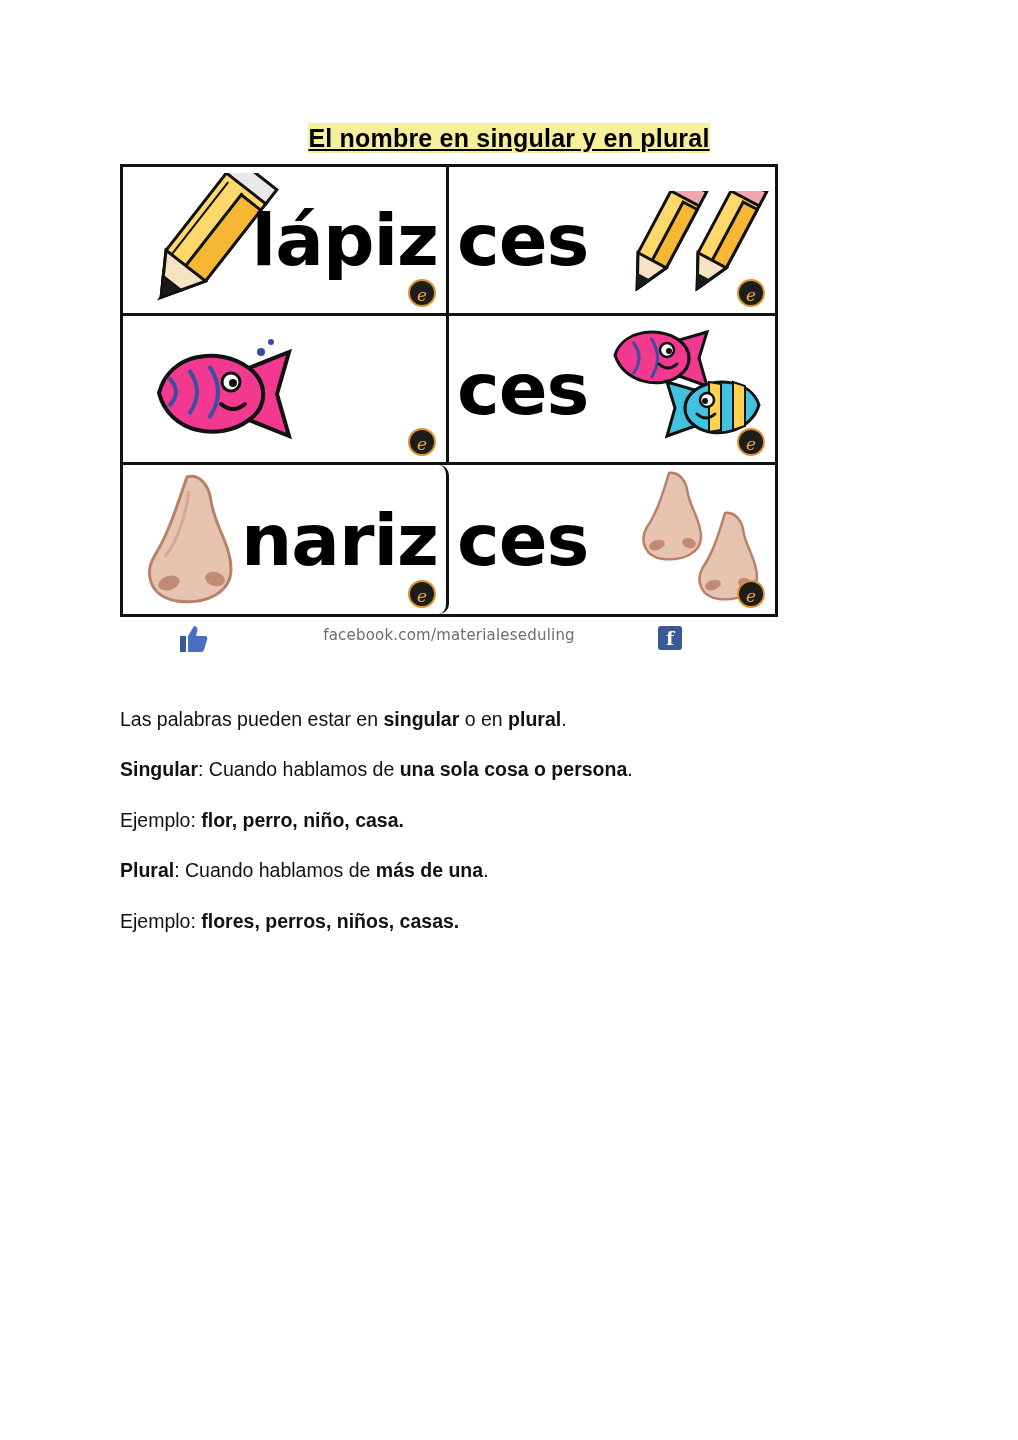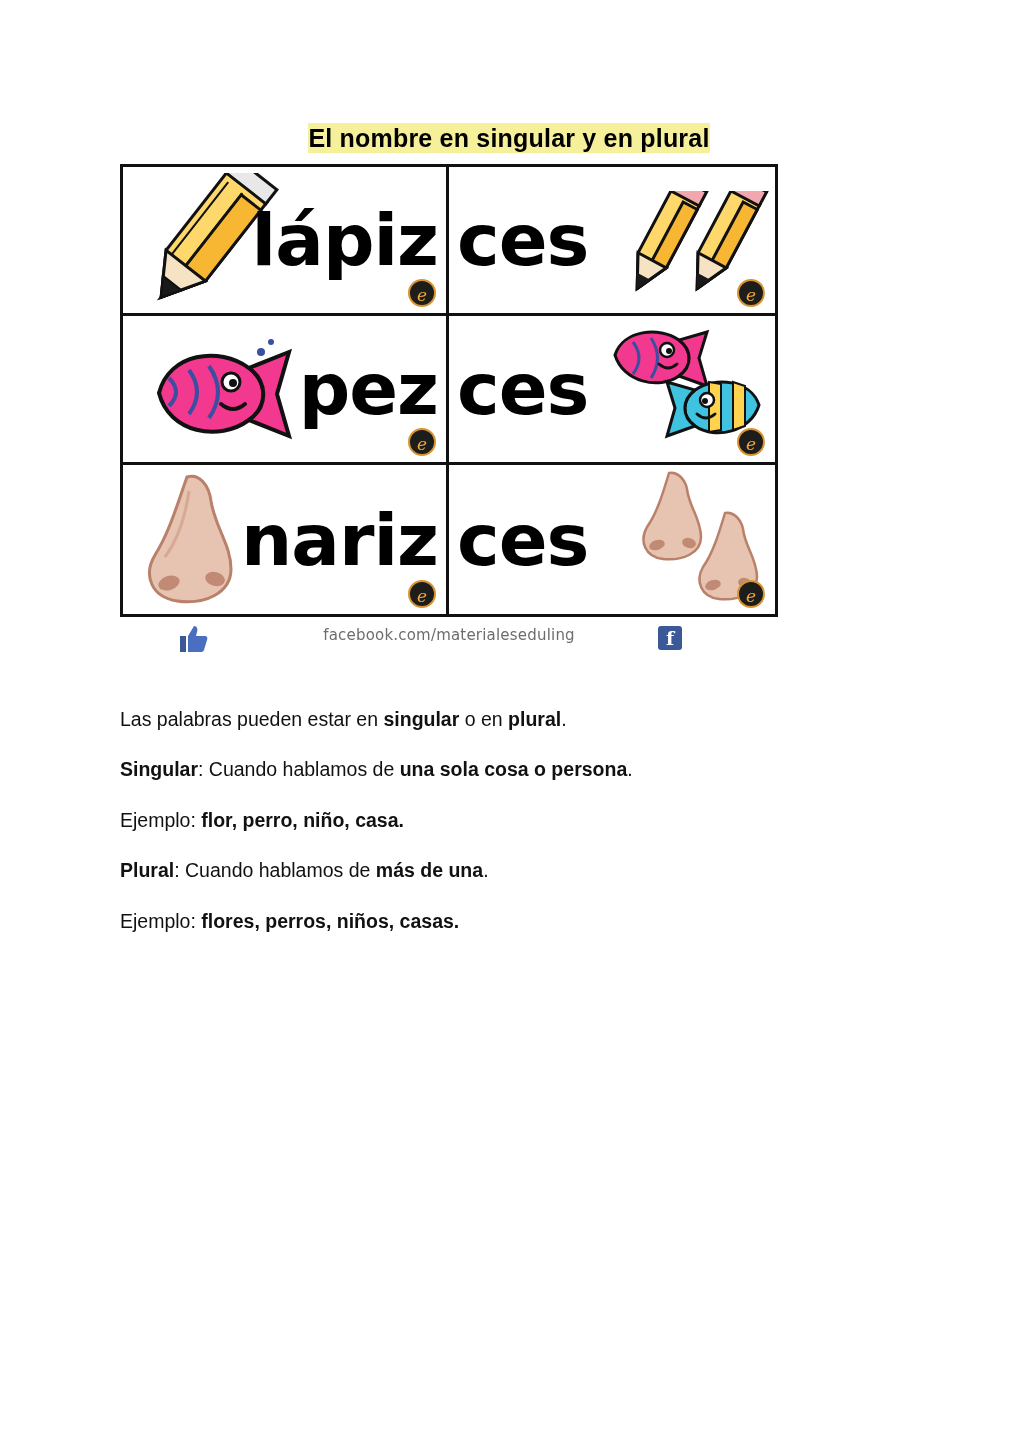--- a/index.html
+++ b/index.html
@@ -23,20 +23,21 @@
     left: 0;
     width: 1018px;
     text-align: center;
     font-size: 25px;
     font-weight: bold;
     letter-spacing: 0.2px;
   }
   .page-title span.hl {
     background: #f6f09a;
     padding: 1px 0;
+    text-decoration: underline;
   }
 
   
   .worksheet {
     position: absolute;
     left: 120px;
     top: 164px;
     width: 660px;
     height: 497px;
   }
@@ -53,21 +54,21 @@
     background: #fff;
   }
   .cell {
     position: relative;
     border-right: 3px solid #111;
     border-bottom: 3px solid #111;
     box-sizing: border-box;
     overflow: hidden;
   }
   .cell:nth-child(2n) { border-right: none; }
-  .cell:nth-child(5), .cell:nth-child(6) { border-bottom: none; }
+  .cell:nth-child(5), .cell:nth-child(6) { border-bottom: none; border-radius: 10px; }
 
   .word {
     position: absolute;
     top: 50%;
     transform: translateY(-50%);
     font-family: "DejaVu Sans", sans-serif;
     font-weight: bold;
     font-size: 72px;
     line-height: 1;
     letter-spacing: -1px;
@@ -227,21 +228,20 @@
           <path d="M20,40 q14,14 0,28" fill="none" stroke="#3b4ea0" stroke-width="4"></path>
           <path d="M40,32 q16,22 0,44" fill="none" stroke="#3b4ea0" stroke-width="4"></path>
           <path d="M60,28 q18,26 0,52" fill="none" stroke="#3b4ea0" stroke-width="4"></path>
           <circle cx="82" cy="44" r="9" fill="#fff" stroke="#111" stroke-width="3"></circle>
           <circle cx="84" cy="45" r="4" fill="#111"></circle>
           <path d="M72,66 q12,10 24,0" fill="none" stroke="#111" stroke-width="4" stroke-linecap="round"></path>
           <circle cx="112" cy="14" r="4" fill="#3b4ea0"></circle>
           <circle cx="122" cy="4" r="3" fill="#3b4ea0"></circle>
         </svg>
       </div>
-      <div class="word right">pez</div>
       <div class="badge">e</div>
     </div>
 
     <div class="cell">
       <div class="word left">ces</div>
       <div class="fish" style="right:58px; top:4px;">
         <svg width="110" height="70" viewBox="0 0 110 70">
           <path d="M8,35 C16,10 52,6 72,20 C85,30 86,46 72,56 C52,70 16,62 8,35 Z" fill="#f2388f" stroke="#111" stroke-width="3"></path>
           <path d="M72,20 C85,30 86,46 72,56 L100,66 L92,38 L100,12 Z" fill="#f2388f" stroke="#111" stroke-width="3"></path>
           <path d="M26,22 q12,16 0,32" fill="none" stroke="#3b4ea0" stroke-width="3"></path>

